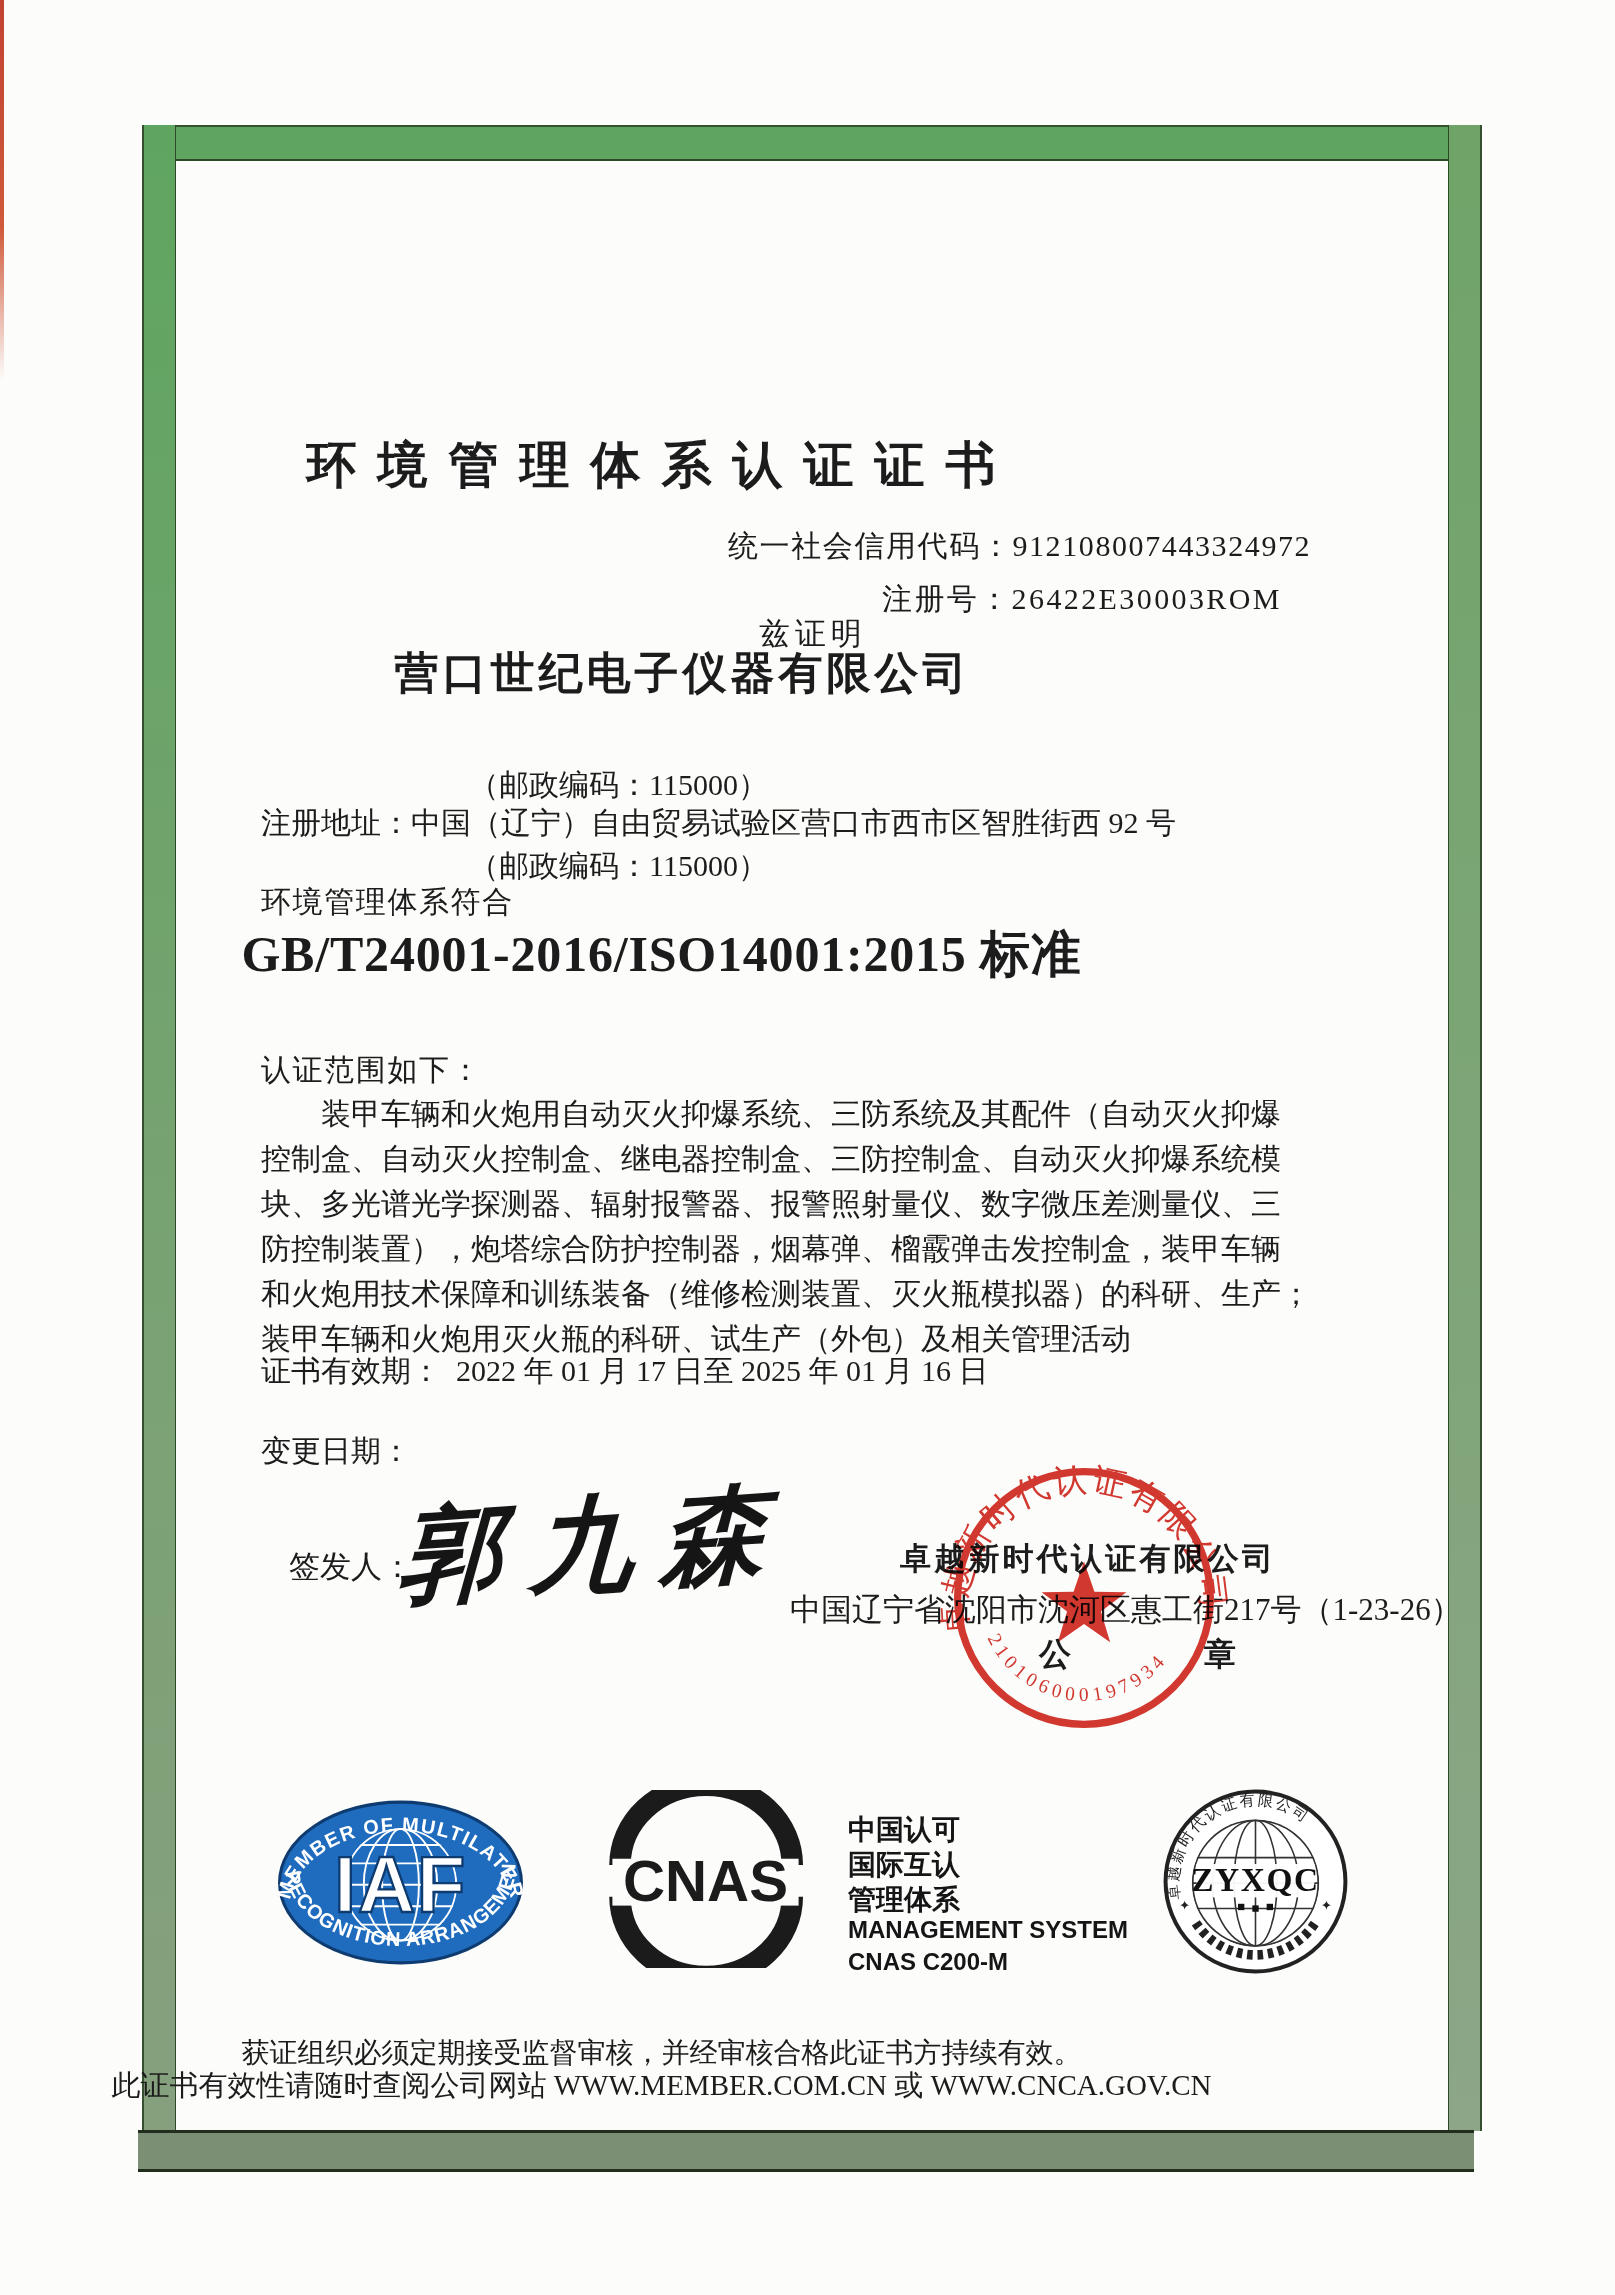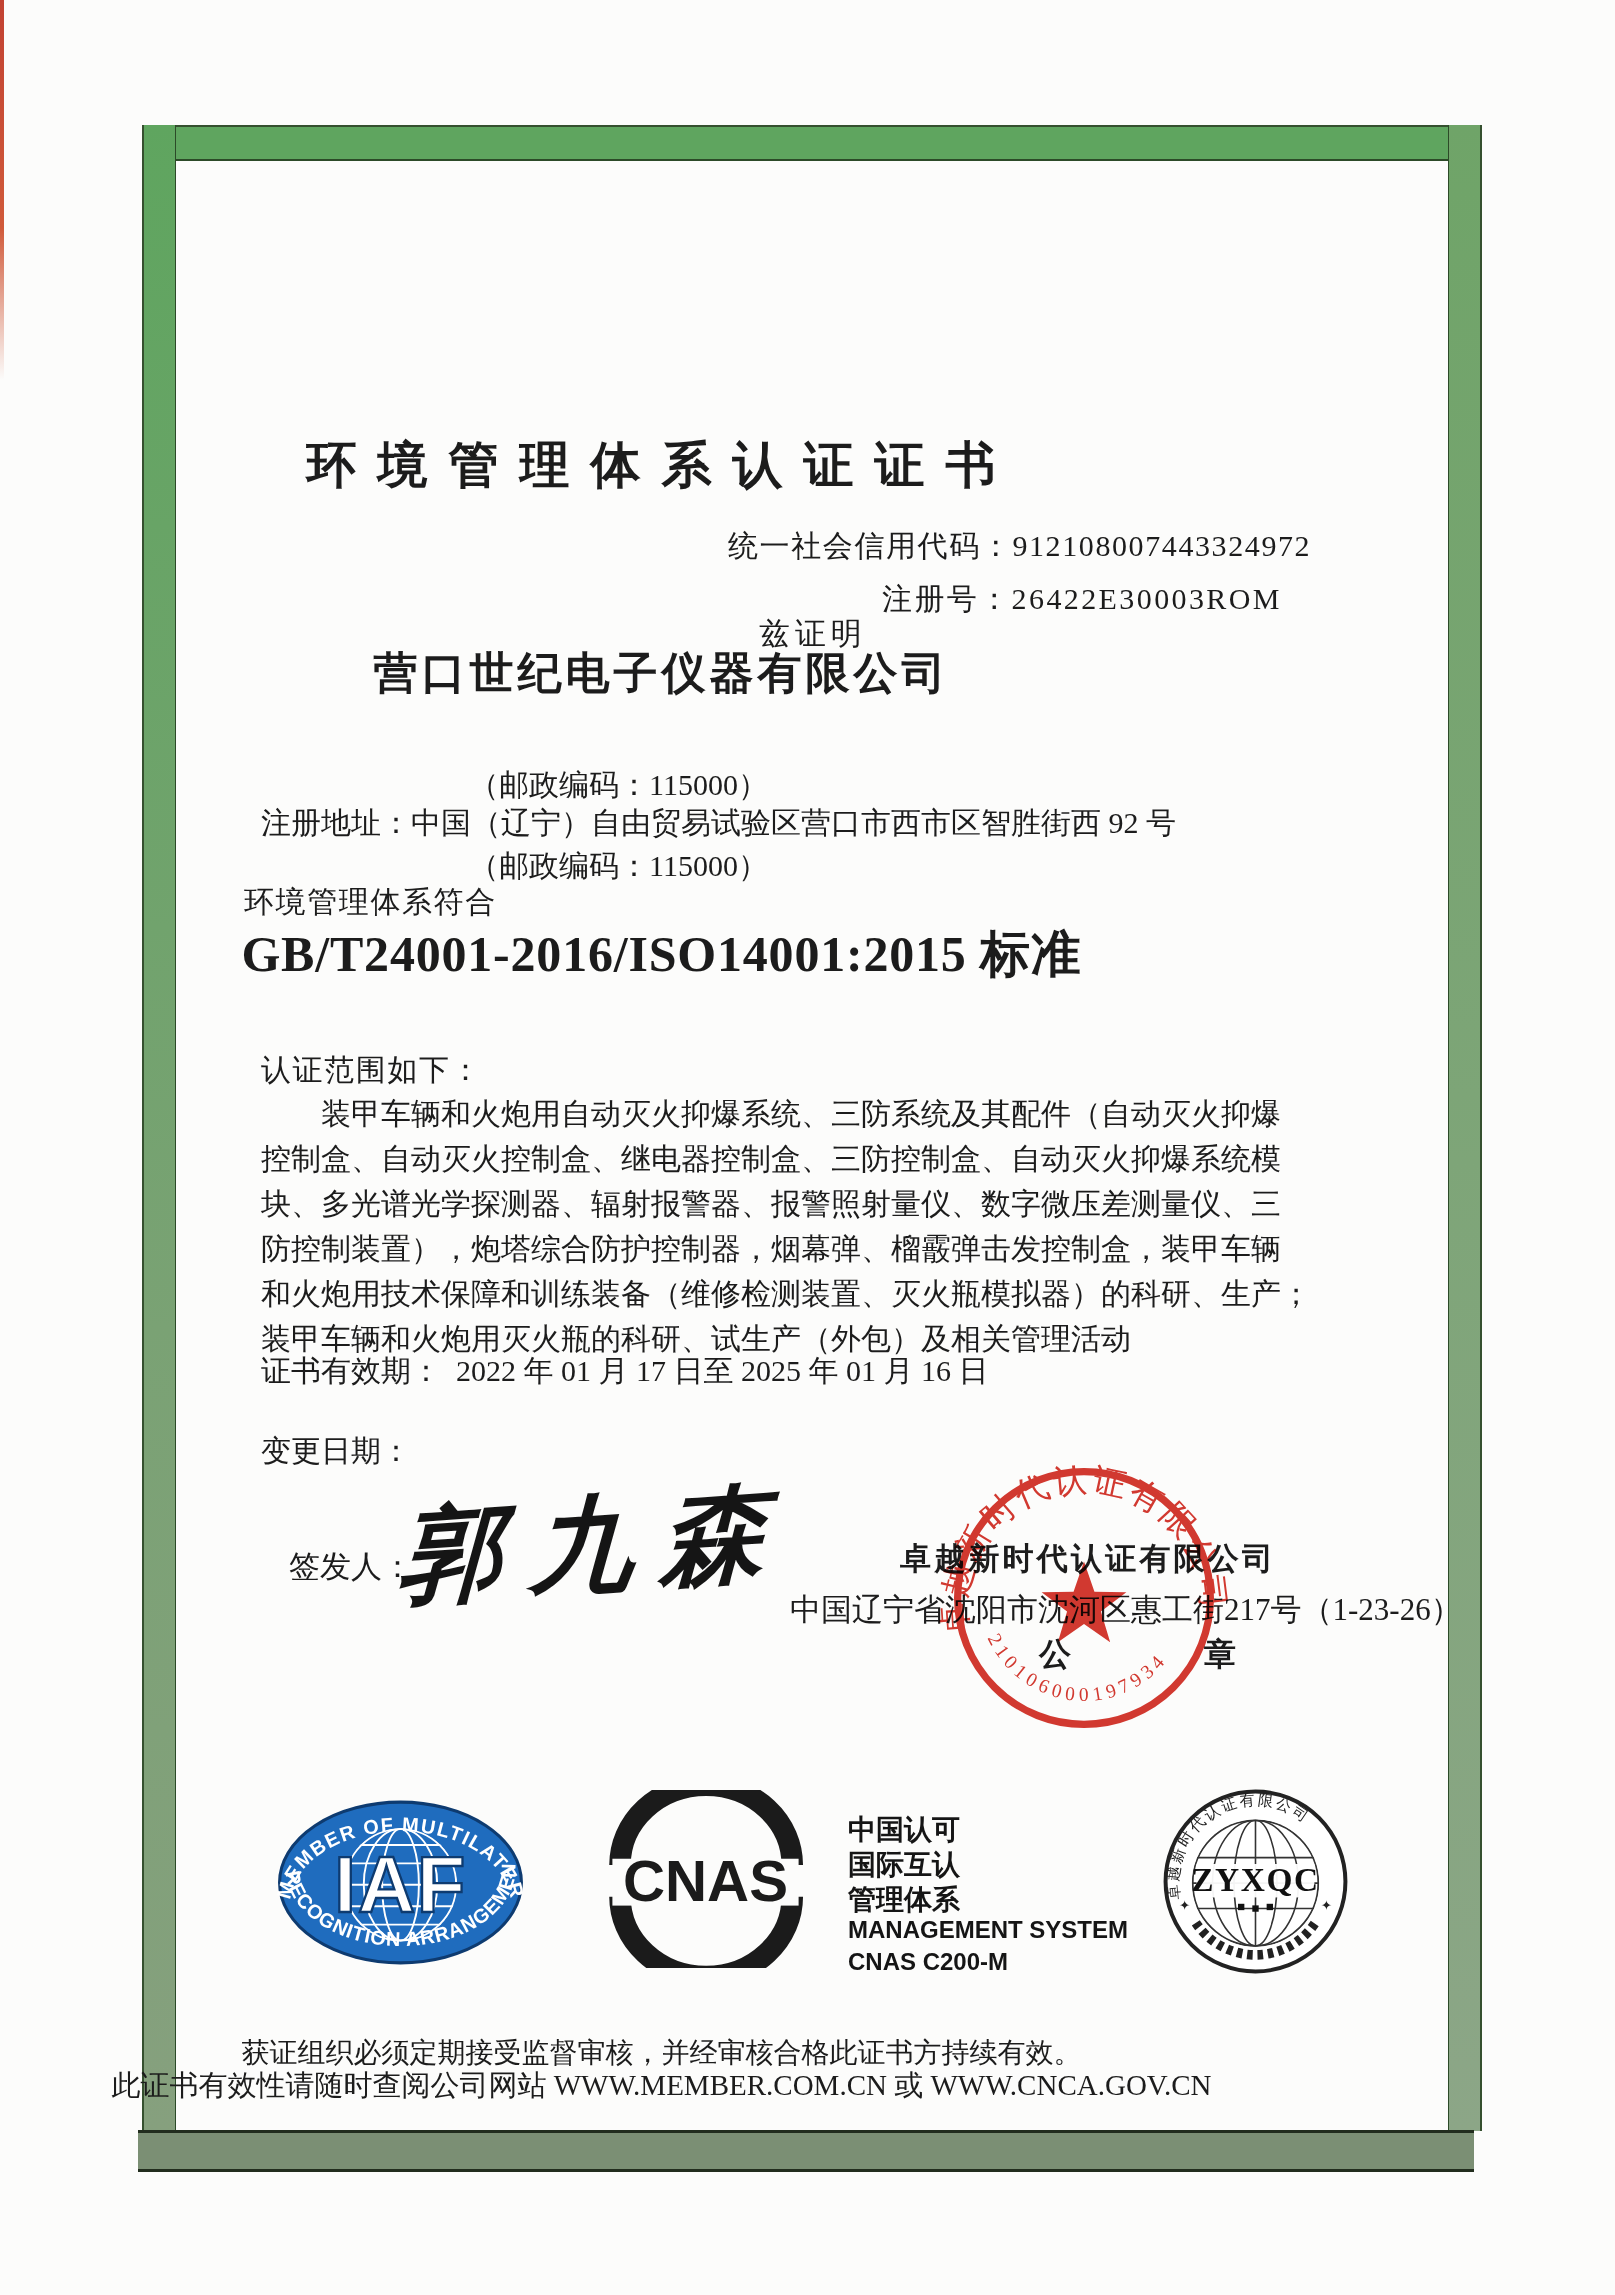--- a/index.html
+++ b/index.html
@@ -19,26 +19,26 @@
     background:linear-gradient(#6fa468,#8ca687);border-left:1.6px solid #2c4a28;border-right:2.4px solid #35502f;}
   .frame-bottom{left:138px;top:2130px;width:1336px;height:36px;background:#7b8f74;
     border-top:3.2px solid #222d1e;border-bottom:3.2px solid #222d1e;}
   
   .t{position:absolute;white-space:pre;line-height:1.2;}
   .center{left:0;width:1323px;text-align:center;white-space:pre;}
   .title{top:432px;font-size:50px;font-weight:bold;letter-spacing:21px;}
   .credit{left:728px;top:528px;font-size:30px;letter-spacing:1.6px;}
   .regno{left:882px;top:581px;font-size:30px;letter-spacing:2.4px;}
   .attest{left:759px;top:615px;font-size:31px;letter-spacing:4.9px;}
-  .company{top:644px;font-size:44px;font-weight:bold;letter-spacing:4px;}
+  .company{top:644px;font-size:44px;font-weight:bold;letter-spacing:4px;margin-left:21px;}
   .addr1{left:261px;top:723px;font-size:30px;}
   .postal1{left:469px;top:767px;font-size:30px;}
   .addr2{left:261px;top:805px;font-size:30px;}
   .postal2{left:469px;top:848px;font-size:30px;}
-  .conform{left:244px;top:884px;font-size:30px;letter-spacing:1.6px;}
+  .conform{left:261px;top:884px;font-size:30px;letter-spacing:1.6px;}
   .standard{top:921px;font-size:50px;font-weight:bold;letter-spacing:0.8px;}
   .scopelabel{left:261px;top:1052px;font-size:30px;letter-spacing:1.6px;}
   .scope{left:261px;top:1094px;width:1166px;font-size:30px;}
   .scope div{height:45px;white-space:pre;}
   .scope div:first-child{text-indent:60px;}
   .validity{left:261px;top:1353px;font-size:30px;}
   .changed{left:261px;top:1433px;font-size:30px;}
   .issuer{left:289px;top:1548px;font-size:31px;}
   .signature{left:398px;top:1483px;font-size:104px;font-weight:bold;font-style:italic;
     letter-spacing:27.5px;transform:rotate(-4deg) skewX(-6deg);color:#151515;}

